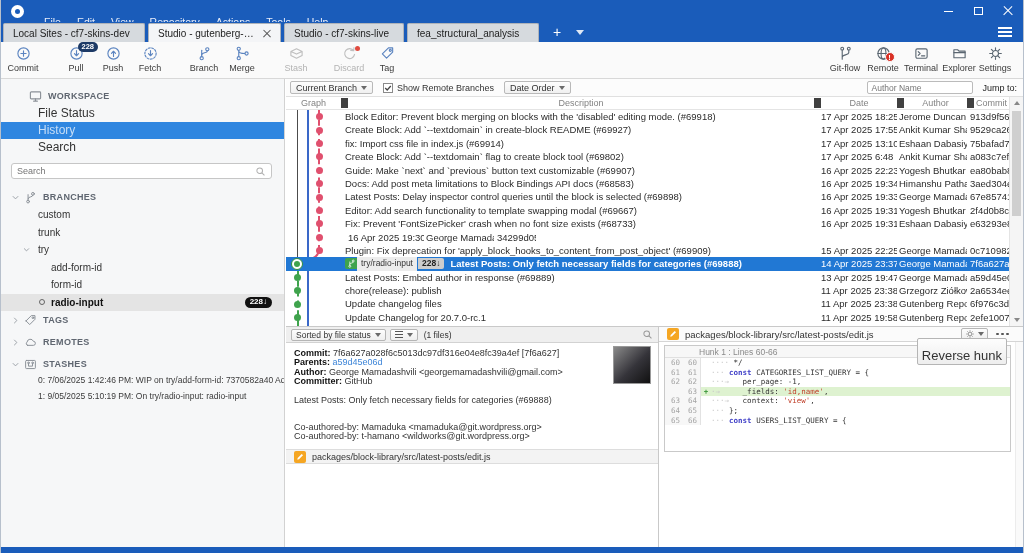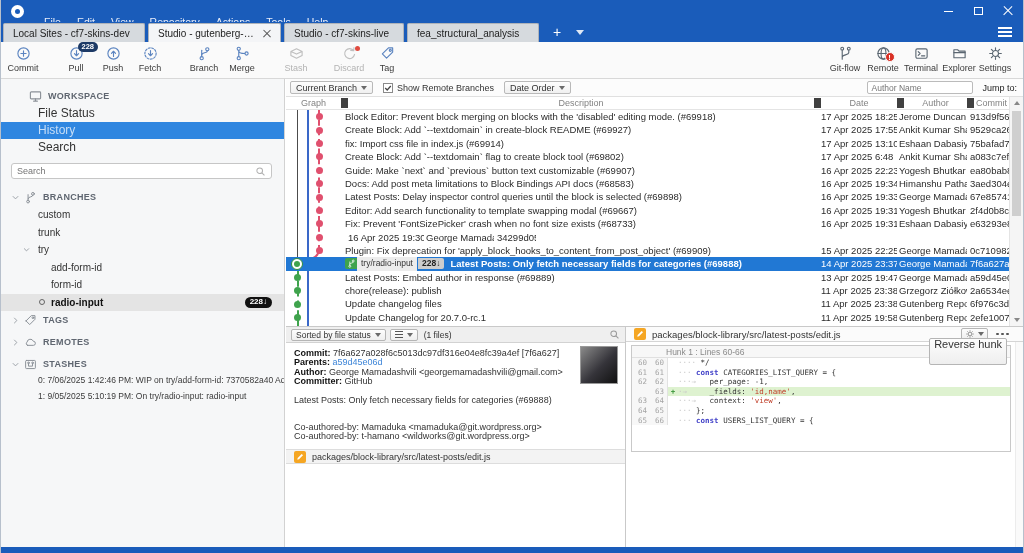--- a/index.html
+++ b/index.html
@@ -116,21 +116,21 @@
   .chip-label{font-style:normal;background:#ececec;color:#333;font-size:8.5px;font-weight:normal;line-height:11px;padding:8px 4px}
   .chip-count{font-style:normal;background:#cdcdcd;color:#222;font-size:8.5px;font-weight:bold;line-height:11px;padding:0 4px;border-radius:0 2px 2px 0;margin-left:1px}
 
   .vscroll{position:absolute;top:18px;right:0;width:14px;height:229px;background:#f5f5f5;border-left:1px solid #e4e4e4}
   .arr-up{position:absolute;top:4px;left:4px;width:0;height:0;border-left:3.5px solid transparent;border-right:3.5px solid transparent;border-bottom:4.5px solid #888}
   .arr-dn{position:absolute;bottom:4px;left:4px;width:0;height:0;border-left:3.5px solid transparent;border-right:3.5px solid transparent;border-top:4.5px solid #888}
   .thumb{position:absolute;top:14px;left:2px;width:9px;height:105px;background:#cfcfcf}
 
   
   .bottom{position:absolute;top:247px;left:0;right:0;bottom:0;display:flex;border-top:1px solid #c9c9c9}
-  .details-panel{width:340px;flex:none;border-right:1px solid #c9c9c9;display:flex;flex-direction:column;background:#fff}
+  .details-panel{width:373px;flex:none;border-right:1px solid #c9c9c9;display:flex;flex-direction:column;background:#fff}
   .dheader{height:16px;background:#efefef;border-bottom:1px solid #d2d2d2;display:flex;align-items:center;padding:0 5px;gap:4px}
   .dd{border:1px solid #b5b5b5;background:linear-gradient(#fdfdfd,#efefef);height:12px;border-radius:2px;font-size:8.5px;display:inline-flex;align-items:center;padding:0 4px;gap:4px;color:#333;white-space:nowrap}
   .menu-bars{display:flex;flex-direction:column;gap:1.5px}
   .menu-bars i{width:8px;height:1.2px;background:#555}
   .files-count{font-size:8.5px;color:#333;margin-left:2px}
   .dheader .mag{margin-left:auto;display:flex}
   .mag svg{stroke:#9a9a9a;fill:none;stroke-width:1.3}
   .dbody{height:106px;position:relative;padding:6px 8px 0 8px;font-size:9px;line-height:9.4px;color:#333;overflow:hidden}
   .drow b{color:#111}
   .dval.link{color:#3d85d8}
@@ -145,21 +145,21 @@
   
   .diff-panel{flex:1;display:flex;flex-direction:column;position:relative;background:#fff}
   .diffheader{height:15px;border-bottom:1px solid #d5d5d5;background:#fbfbfb;display:flex;align-items:center;gap:6px;padding:0 8px}
   .diffpath{font-size:9.5px;color:#333;flex:1;overflow:hidden;white-space:nowrap}
   .gearbtn{border:1px solid #b5b5b5;background:linear-gradient(#fdfdfd,#efefef);border-radius:2px;height:12px;display:flex;align-items:center;padding:0 3px;gap:3px}
   .gearbtn svg{stroke:#777;fill:none;stroke-width:1.2}
   .dots{display:flex;margin-right:6px}
   .dots i{width:2.6px;height:2.6px;background:#555;border-radius:50%;margin-left:2.4px}
   .hunkbox{margin:3px 12px 0 5px;border:1px solid #c9c9c9;background:#fff}
   .hunkhead{height:12px;background:#f7f7f7;border-bottom:1px solid #e0e0e0;display:flex;align-items:center;font-size:8.5px;color:#8a8a8a;padding:0 3px 0 34px}
-  .revbtn{margin-left:auto;border:1px solid #b5b5b5;background:linear-gradient(#fdfdfd,#eee);border-radius:2px;font-size:11px;color:#333;height:27px;line-height:10px;padding:0 4px}
+  .revbtn{margin-left:auto;border:1px solid #b5b5b5;background:linear-gradient(#fdfdfd,#eee);border-radius:2px;font-size:13px;color:#333;height:27px;line-height:10px;padding:12px 4px}
   .dline{display:flex;height:9.6px;line-height:9.6px;font-family:"DejaVu Sans Mono",monospace;font-size:7.5px}
   .ln{width:18px;flex:none;text-align:right;padding-right:3px;background:#f7f7f7;color:#a5a5a5}
   .ln.new{border-right:1px solid #e2e2e2}
   .mark{width:10px;flex:none;text-align:center;color:#2f8f2f;font-weight:bold}
   .code{flex:1;white-space:pre;overflow:hidden;color:#333}
   .dline.added .mark,.dline.added .code{background:#def2d0}
   .code .kw{color:#4141c8;font-weight:bold}
   .code .str{color:#c0402a}
   .code .ws{color:#c9c9c9}
   .hunkpad{height:26px}

